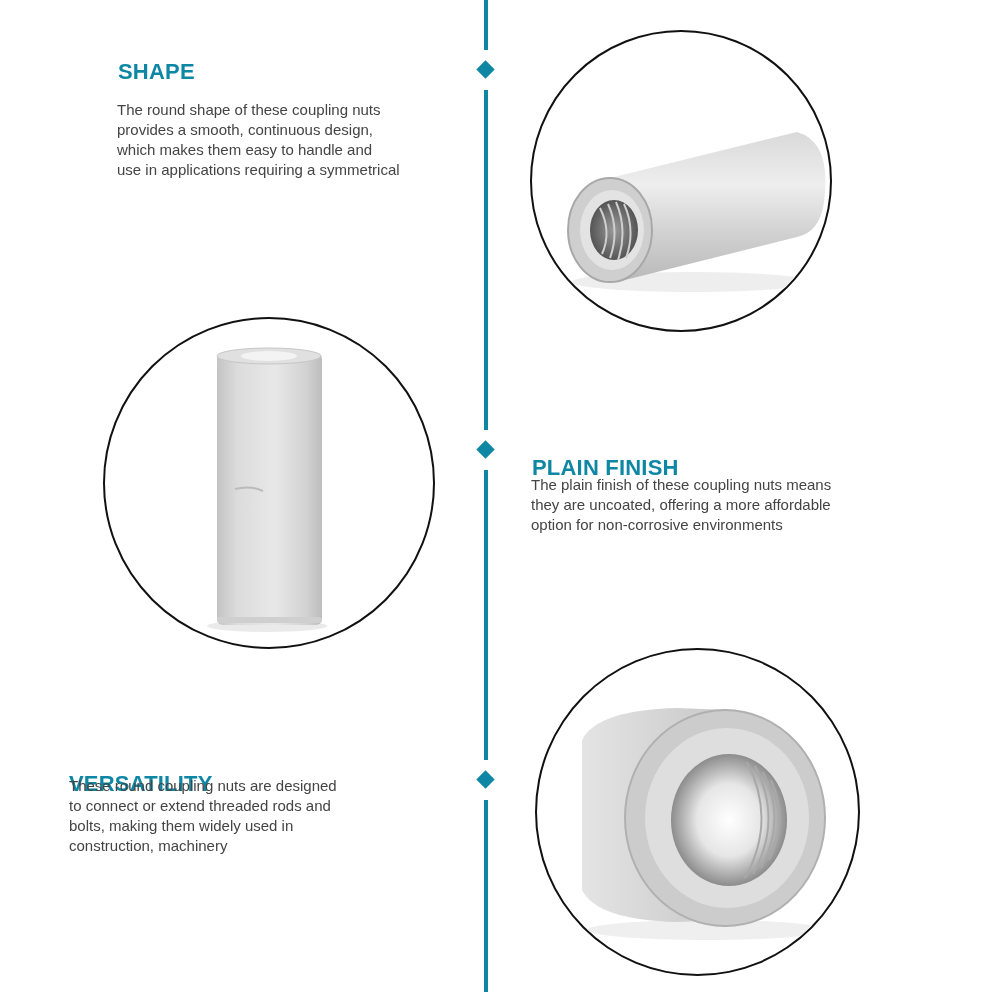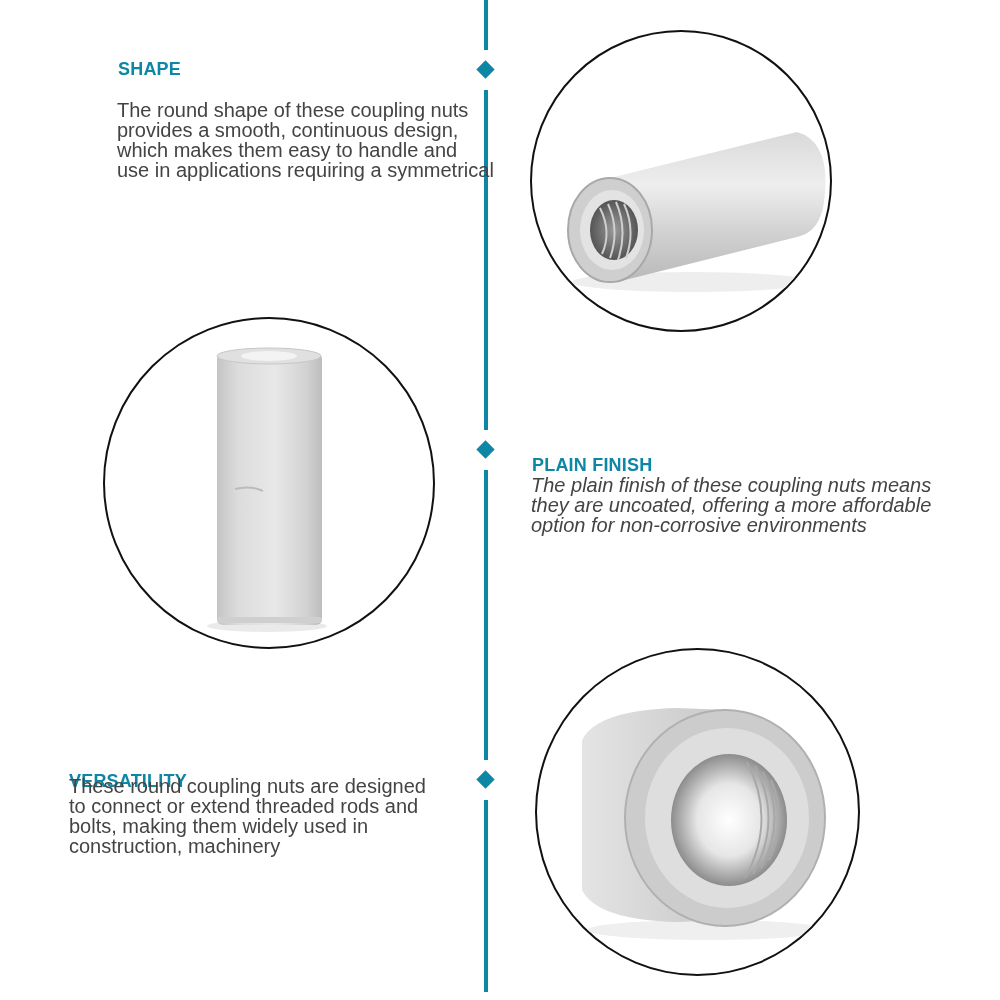--- a/index.html
+++ b/index.html
@@ -1,23 +1,23 @@
 <!DOCTYPE html>
 <html><head>
   <meta charset="utf-8">
   <style>
     html, body { margin: 0; padding: 0; background: #ffffff; }
     body { width: 1000px; height: 1000px; position: relative; overflow: hidden;
            font-family: "Liberation Sans", sans-serif; }
     .vline { position: absolute; left: 484px; width: 4px; background: #0e87a4; }
     .diamond { position: absolute; width: 13px; height: 13px; background: #0e87a4;
                transform: rotate(45deg); }
-    .heading { position: absolute; color: #0e87a4; font-weight: bold; font-size: 18px;
+    .heading { position: absolute; color: #0e87a4; font-weight: bold; font-size: 22px;
                letter-spacing: 0.2px; margin: 0; white-space: nowrap; }
-    .body-text { position: absolute; color: #444444; font-size: 20px; line-height: 20px;
+    .body-text { position: absolute; color: #444444; font-size: 15px; line-height: 20px;
                  margin: 0; white-space: pre-line; }
     .circle { position: absolute; border: 2px solid #111111; border-radius: 50%;
               background: #ffffff; overflow: hidden; box-sizing: border-box; }
     svg { display: block; }
   </style>
 </head>
 <body>
 
 <div class="vline" style="top:0; height:50px;"></div>
 <div class="vline" style="top:90px; height:340px;"></div>
@@ -31,21 +31,21 @@
 <section>
   <h2 class="heading" style="left:118px; top:59px;">SHAPE</h2>
   <p class="body-text" style="left:117px; top:100px;">The round shape of these coupling nuts
 provides a smooth, continuous design,
 which makes them easy to handle and
 use in applications requiring a symmetrical</p>
 </section>
 
 <section>
   <h2 class="heading" style="left:532px; top:455px;">PLAIN FINISH</h2>
-  <p class="body-text" style="left:531px; top:475px;font-style:italic;">The plain finish of these coupling nuts means
+  <p class="body-text" style="left:531px; top:475px;">The plain finish of these coupling nuts means
 they are uncoated, offering a more affordable
 option for non-corrosive environments</p>
 </section>
 
 <section>
   <h2 class="heading" style="left:69px; top:771px;text-align:center;">VERSATILITY</h2>
   <p class="body-text" style="left:69px; top:776px;">These round coupling nuts are designed
 to connect or extend threaded rods and
 bolts, making them widely used in
 construction, machinery</p>

